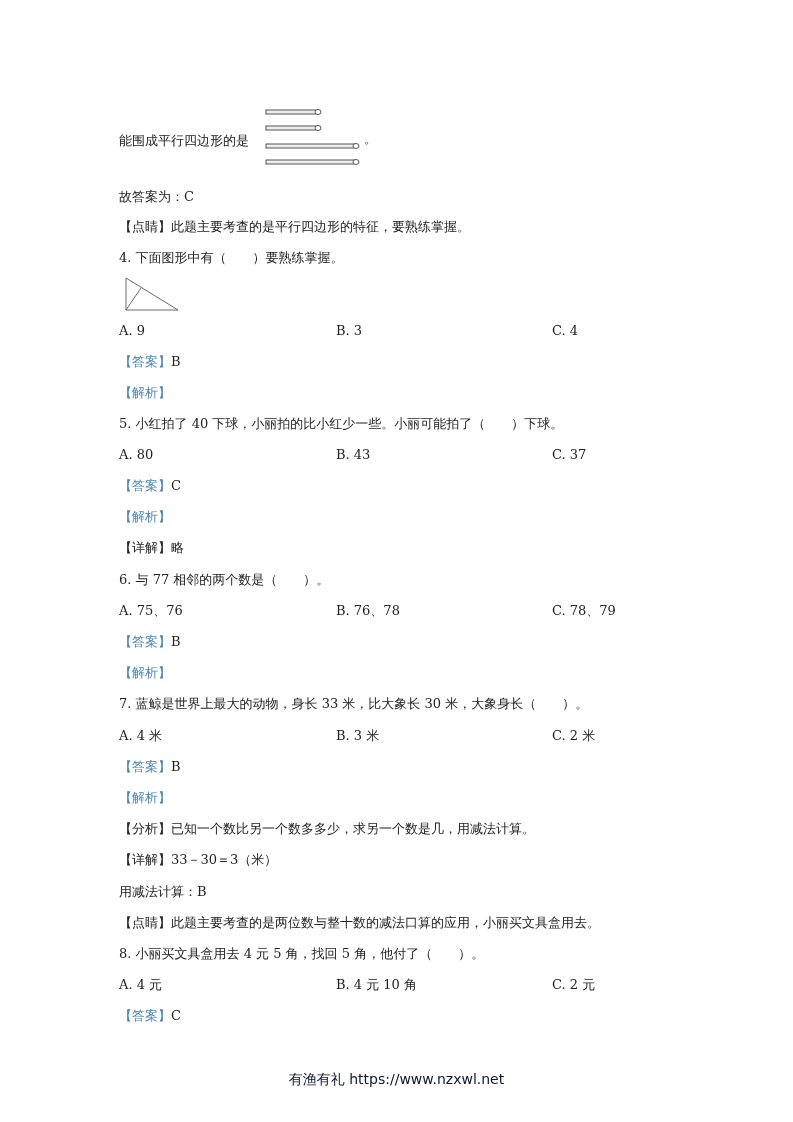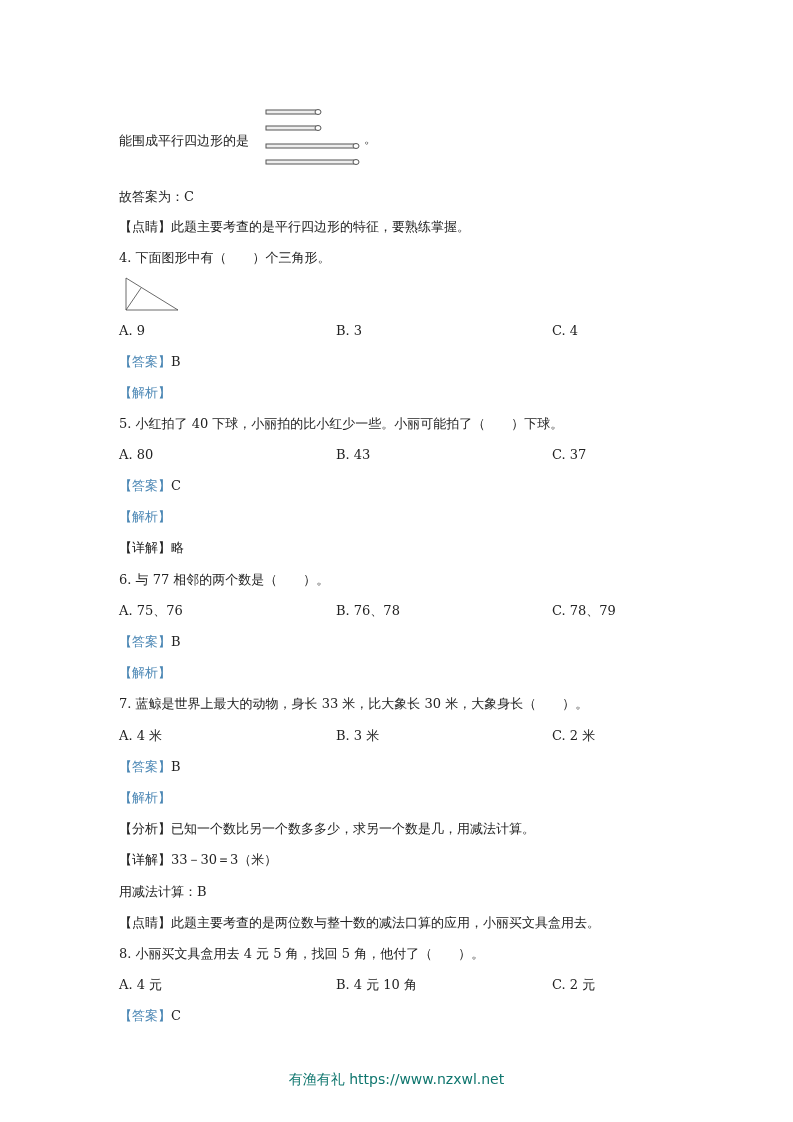--- a/index.html
+++ b/index.html
@@ -2,21 +2,21 @@
 <html><head>
 <meta charset="utf-8">
 <style>
   html, body { margin: 0; padding: 0; background: #ffffff; }
   body { width: 793px; height: 1122px; position: relative; overflow: hidden;
          font-family: "DejaVu Serif", "Liberation Serif", serif; color: #222; }
   .line { position: absolute; left: 119px; font-size: 13px; line-height: 16px; white-space: nowrap; }
   .opt { position: absolute; font-size: 13px; line-height: 16px; white-space: nowrap; }
   .tag-blue { color: #4a86b4; }
   .footer { position: absolute; left: 0; width: 793px; top: 1071px; text-align: center;
-            font-family: "DejaVu Sans", "Liberation Sans", sans-serif; font-size: 14px; color: #0f766e; }
+            font-family: "DejaVu Sans", "Liberation Sans", sans-serif; font-size: 14px; color: #0f172a; }
   svg { position: absolute; }
 </style>
 </head>
 <body>
 
 <div class="line" style="top:133px">能围成平行四边形的是</div>
 <svg style="left:265px;top:108px" width="100" height="62" viewBox="0 0 100 62">
   <g stroke="#555" stroke-width="1" fill="#eee">
     <rect x="1" y="2" width="50" height="4"></rect>
       <ellipse cx="53" cy="4" rx="3" ry="2.5" fill="#fff"></ellipse>
@@ -28,21 +28,21 @@
       <ellipse cx="91" cy="54" rx="3" ry="2.5" fill="#fff"></ellipse>
   </g>
 </svg>
 <div class="line" style="left:364px;top:131px">。</div>
 <div class="line" style="top:189px">故答案为：C</div>
 <div class="line tag-black" style="top:219px">
   <span>【点睛】</span><span>此题主要考查的是平行四边形的特征，要熟练掌握。</span>
 </div>
 
 <div class="line" style="top:250px">
-  <span>4.</span>&nbsp;<span>下面图形中有（　　）个三角形。</span>
+  <span>4.</span>&nbsp;<span>下面图形中有（　　）要熟练掌握。</span>
 </div>
 <svg style="left:124px;top:276px" width="58" height="38" viewBox="0 0 58 38">
   <g stroke="#444" stroke-width="0.8" fill="none">
     <line x1="2" y1="2" x2="2" y2="34"></line>
     <line x1="2" y1="34" x2="54" y2="34"></line>
     <line x1="2" y1="2" x2="54" y2="34"></line>
     <line x1="2" y1="34" x2="17" y2="12"></line>
   </g>
 </svg>
 <div class="opt" style="left:119px;top:323px">A. 9</div>

